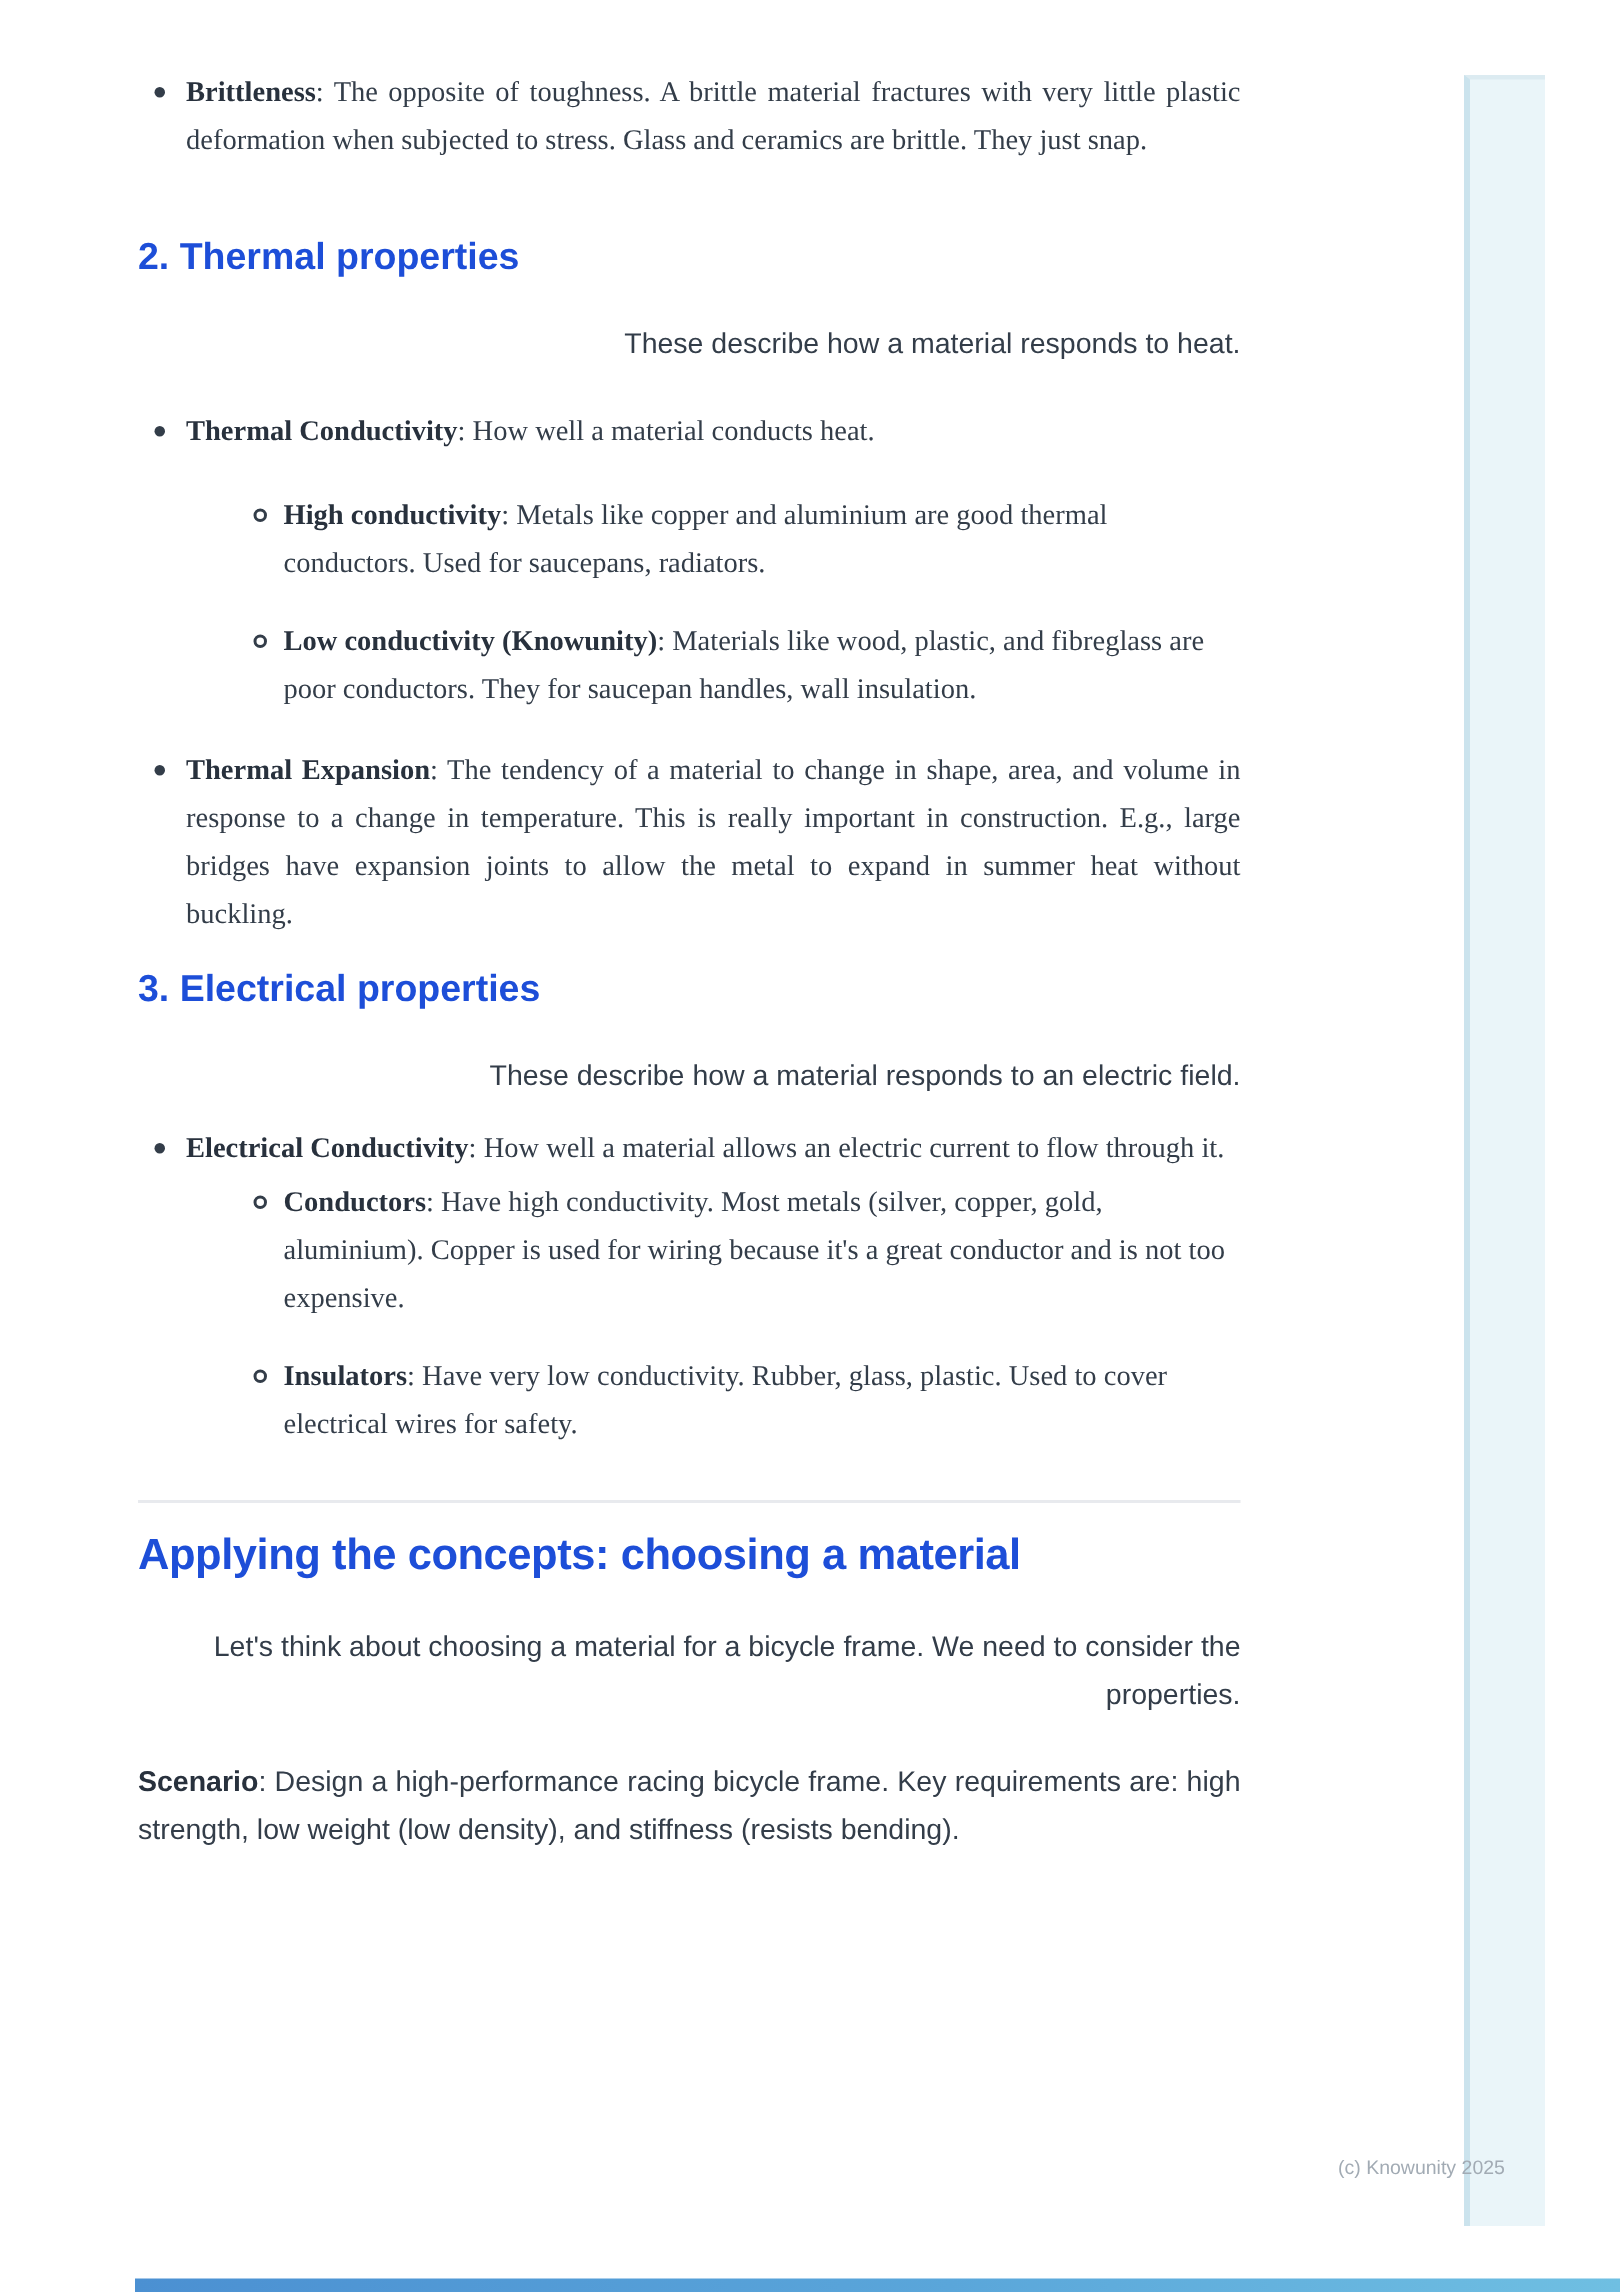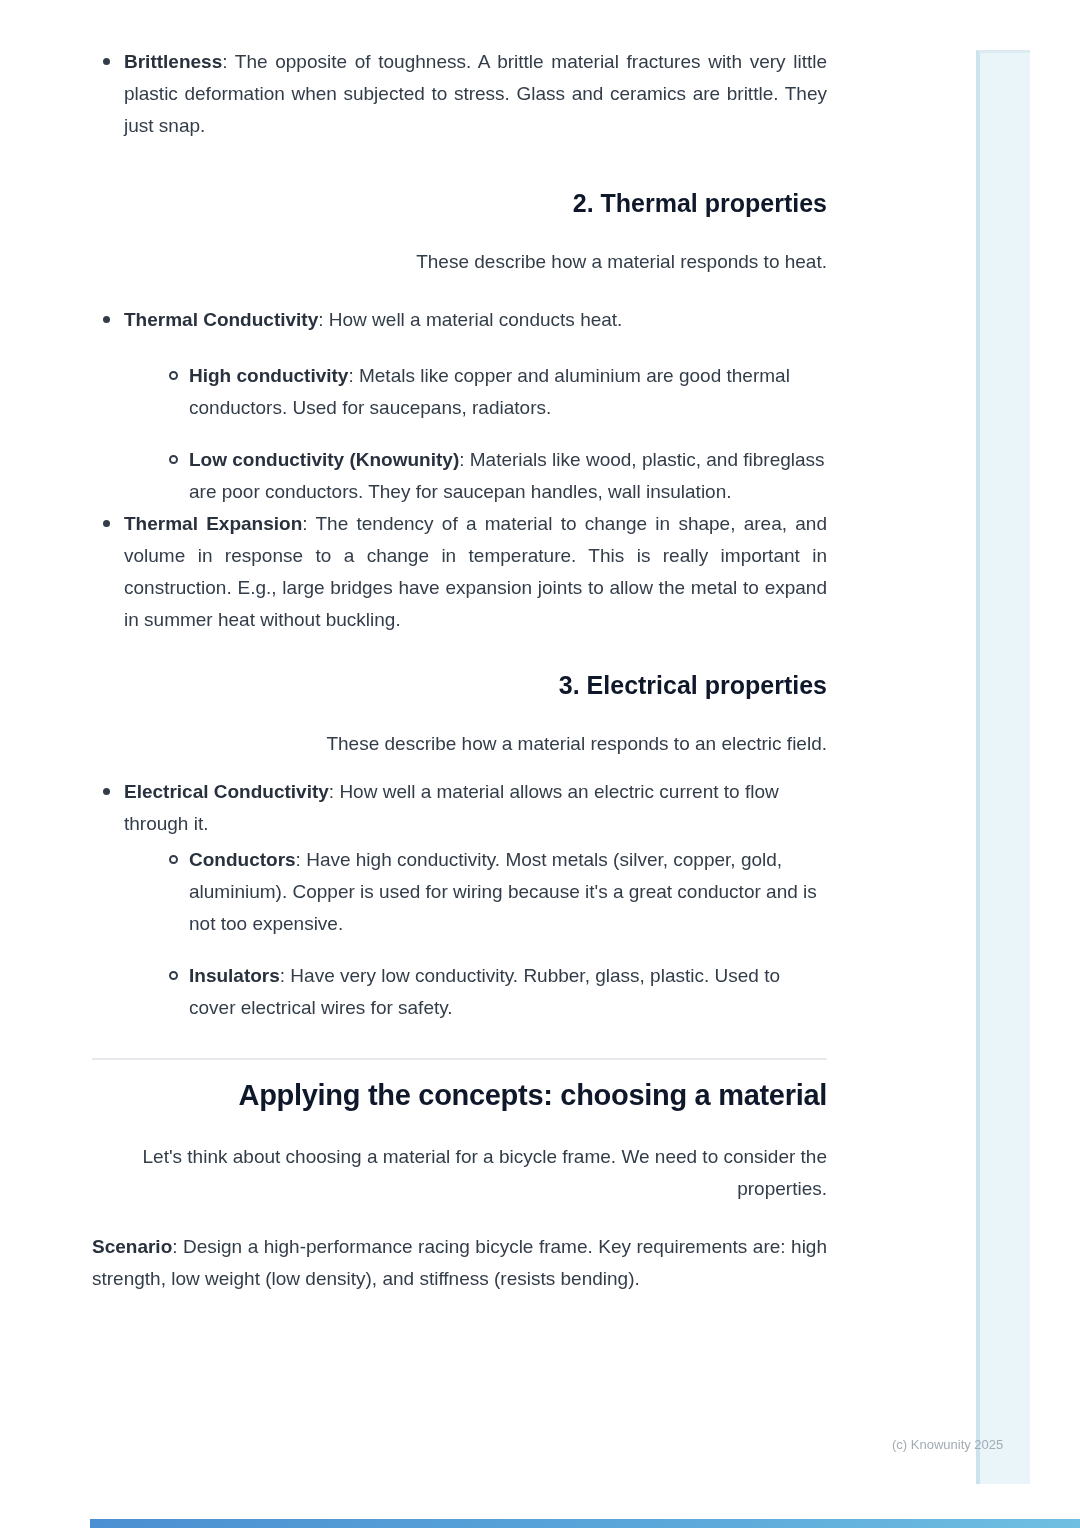--- a/index.html
+++ b/index.html
@@ -11,50 +11,50 @@
     font-family:"Liberation Sans", sans-serif;
     color:#333d49;
   }
   .content {
     position:absolute;
     left:92px; top:0;
     width:735px;
     font-size:19px;
     line-height:32px;
   }
-  ul { list-style:none; margin:0; padding:0; }
+  ul { list-style:none; margin:0; padding:0;font-family:Liberation Serif, serif; }
   .li1 { position:relative; padding-left:32px; }
   .li2 { position:relative; margin-left:45px; padding-left:20px; }
   .dot {
     position:absolute; left:11px; top:12px;
     width:7px; height:7px; border-radius:50%;
     background:#333d49;
   }
   .circle {
     position:absolute; left:0; top:11px;
     width:9px; height:9px; border-radius:50%;
     border:2px solid #333d49; box-sizing:border-box;
     background:#ffffff;
   }
   .b { font-weight:700; color:#28313d; }
   .just { text-align:justify; }
   .first-list { margin-top:46px; }
-  h1, h2 { color:#0f172a; margin:0; font-weight:700;text-align:right; }
+  h1, h2 { color:#1d4ed8; margin:0; font-weight:700; }
   h2 { font-size:25px; line-height:34px; }
   h1 { font-size:29px; line-height:40px; letter-spacing:-0.3px; }
   .h2-thermal { margin-top:44px; }
-  .h2-electrical { margin-top:32px; }
+  .h2-electrical { margin-top:16px; }
   p { margin:0;text-align:right; }
   .intro { margin-top:26px; }
   .list-thermal { margin-top:26px; }
   .list-electrical { margin-top:16px; }
   .sub-thermal { margin-top:24px; }
   .sub-electrical { margin-top:4px; }
   .li2 + .li2 { margin-top:20px; }
-  .li-expansion { }
+  .li-expansion { margin-top:22px; }
   .divider {
     margin-top:34px;
     border:none; border-top:2px solid #e8eaee;
     height:0; width:100%;
   }
   .h1-applying { margin-top:15px; }
   .p-applying { margin-top:26px; }
   .p-scenario { margin-top:26px; }
   .side-strip {
     position:absolute;

